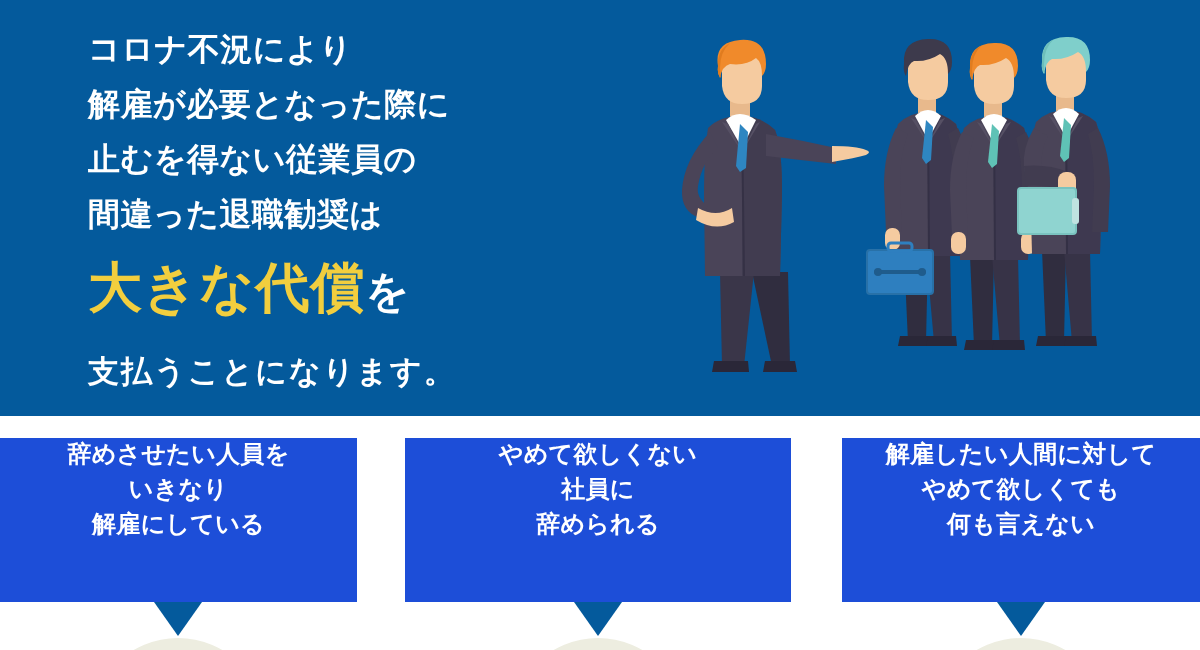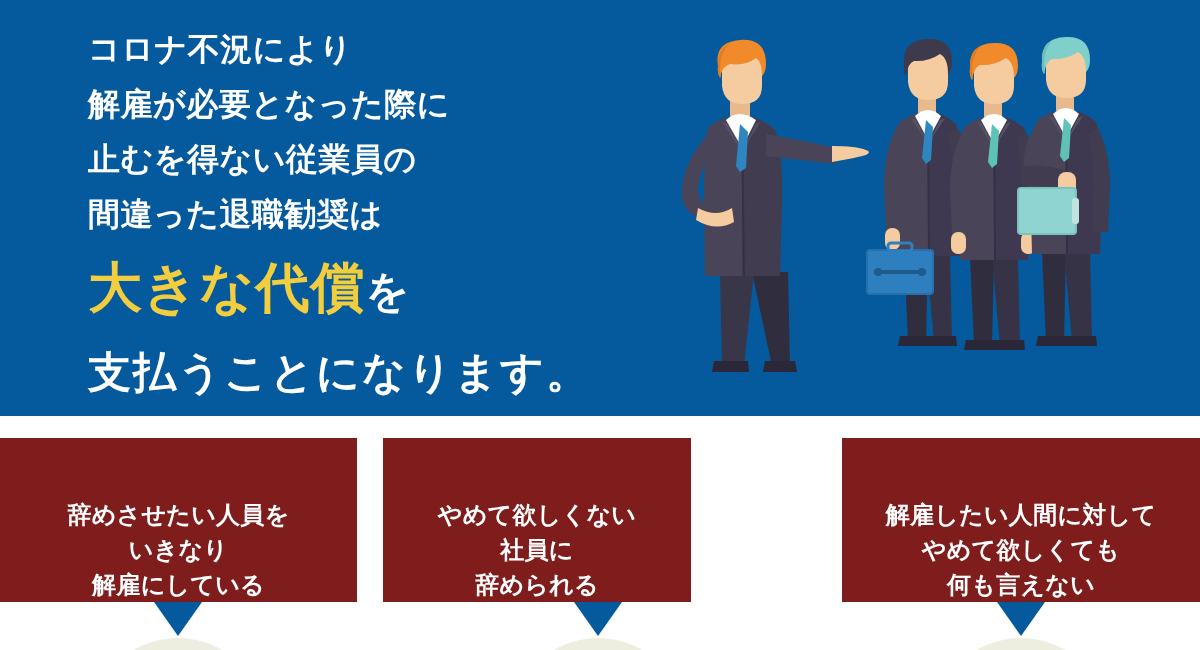--- a/index.html
+++ b/index.html
@@ -58,21 +58,21 @@
     font-weight: bold;
     letter-spacing: 1px;
   }
   .hl-big .tail {
     color: #ffffff;
     font-size: 43px;
     font-weight: bold;
   }
   .hl-last {
     color: #ffffff;
-    font-size: 43px;
+    font-size: 31px;
     font-weight: bold;
     line-height: 56px;
     letter-spacing: 2px;
     white-space: nowrap;
   }
 
   .hero-art {
     position: absolute;
     left: 660px;
     top: 36px;
@@ -86,28 +86,29 @@
     left: 0;
     top: 438px;
     width: 1200px;
     height: 212px;
   }
 
   .card {
     position: absolute;
     top: 0;
     height: 164px;
-    background: #7f1d1d;
+    background: #1d4ed8;
     box-sizing: border-box;
     display: flex;
-    align-items: flex-end;
+    align-items: flex-start;
     justify-content: center;
+    font-family: Liberation Mono, monospace;
   }
   .card-1 { left: 0px;   width: 357px; }
-  .card-2 { left: 383px; width: 308px; }
+  .card-2 { left: 405px; width: 386px; }
   .card-3 { left: 842px; width: 358px; }
 
   .card-text {
     color: #ffffff;
     font-size: 24px;
     font-weight: bold;
     line-height: 35px;
     text-align: center;
     letter-spacing: 0.3px;
     white-space: pre-line;

